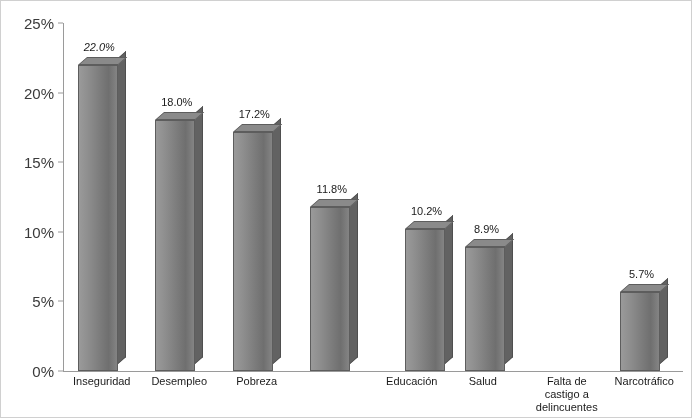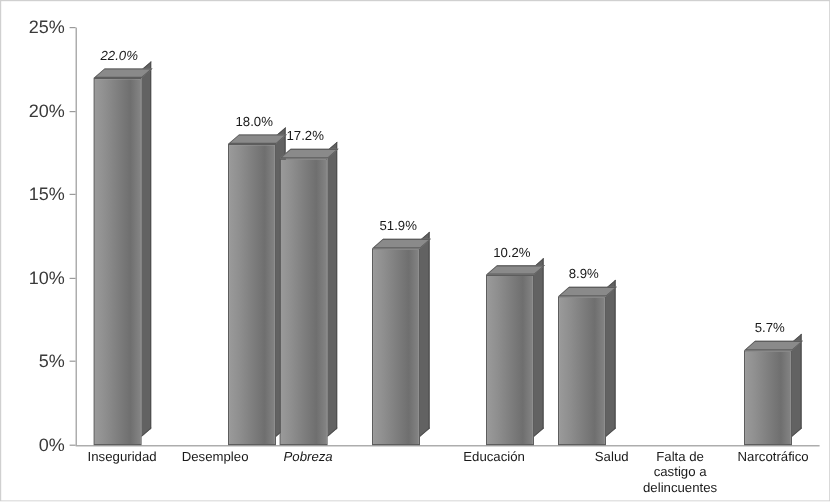--- a/index.html
+++ b/index.html
@@ -187,21 +187,21 @@
       </div>
     <div class="bars" id="bars">
         <div class="bar-slot" style="left: 14.75px; width: 40px; font-style: italic;">
           <div class="bar-3d" style="height: 306.24px;">
             <div class="bar-side"></div>
             <div class="bar-front"></div>
             <div class="bar-top"></div>
           </div>
           <div class="bar-label" style="bottom: 318.24px;">22.0%</div>
         </div>
-        <div class="bar-slot" style="left: 92.25px; width: 40px; margin-left: 35px;">
+        <div class="bar-slot" style="left: 92.25px; width: 40px;">
           <div class="bar-3d" style="height: 250.56px;">
             <div class="bar-side"></div>
             <div class="bar-front"></div>
             <div class="bar-top"></div>
           </div>
           <div class="bar-label" style="bottom: 262.56px;">18.0%</div>
         </div>
         <div class="bar-slot" style="left: 169.75px; width: 40px;">
           <div class="bar-3d" style="height: 239.424px;">
             <div class="bar-side"></div>
@@ -209,21 +209,21 @@
             <div class="bar-top"></div>
           </div>
           <div class="bar-label" style="bottom: 251.424px;">17.2%</div>
         </div>
         <div class="bar-slot" style="left: 247.25px; width: 40px;">
           <div class="bar-3d" style="height: 164.256px;">
             <div class="bar-side"></div>
             <div class="bar-front"></div>
             <div class="bar-top"></div>
           </div>
-          <div class="bar-label" style="bottom: 176.256px;">51.9%</div>
+          <div class="bar-label" style="bottom: 176.256px;">11.8%</div>
         </div>
         <div class="bar-slot" style="left: 342px; width: 40px;">
           <div class="bar-3d" style="height: 141.984px;">
             <div class="bar-side"></div>
             <div class="bar-front"></div>
             <div class="bar-top"></div>
           </div>
           <div class="bar-label" style="bottom: 153.984px;">10.2%</div>
         </div>
         <div class="bar-slot" style="left: 402.25px; width: 40px;">
@@ -241,20 +241,20 @@
             <div class="bar-top"></div>
           </div>
           <div class="bar-label" style="bottom: 91.344px;">5.7%</div>
         </div>
       </div>
   </div>
 
   <div class="x-labels" id="x-labels">
       <div class="x-label" style="left: 0px; width: 77.5px;">Inseguridad</div>
       <div class="x-label" style="left: 77.5px; width: 77.5px;">Desempleo</div>
-      <div class="x-label" style="left: 155px; width: 77.5px; font-style: italic;">Pobreza</div>
+      <div class="x-label" style="left: 155px; width: 77.5px;">Pobreza</div>
       <div class="x-label" style="left: 310px; width: 77.5px;">Educación</div>
-      <div class="x-label" style="left: 408px; width: 77.5px;">Salud</div>
+      <div class="x-label" style="left: 381px; width: 77.5px;">Salud</div>
       <div class="x-label" style="left: 465px; width: 77.5px;">Falta de castigo a delincuentes</div>
       <div class="x-label" style="left: 542.5px; width: 77.5px;">Narcotráfico</div>
     </div>
 
 </div>
 
 </body></html>

